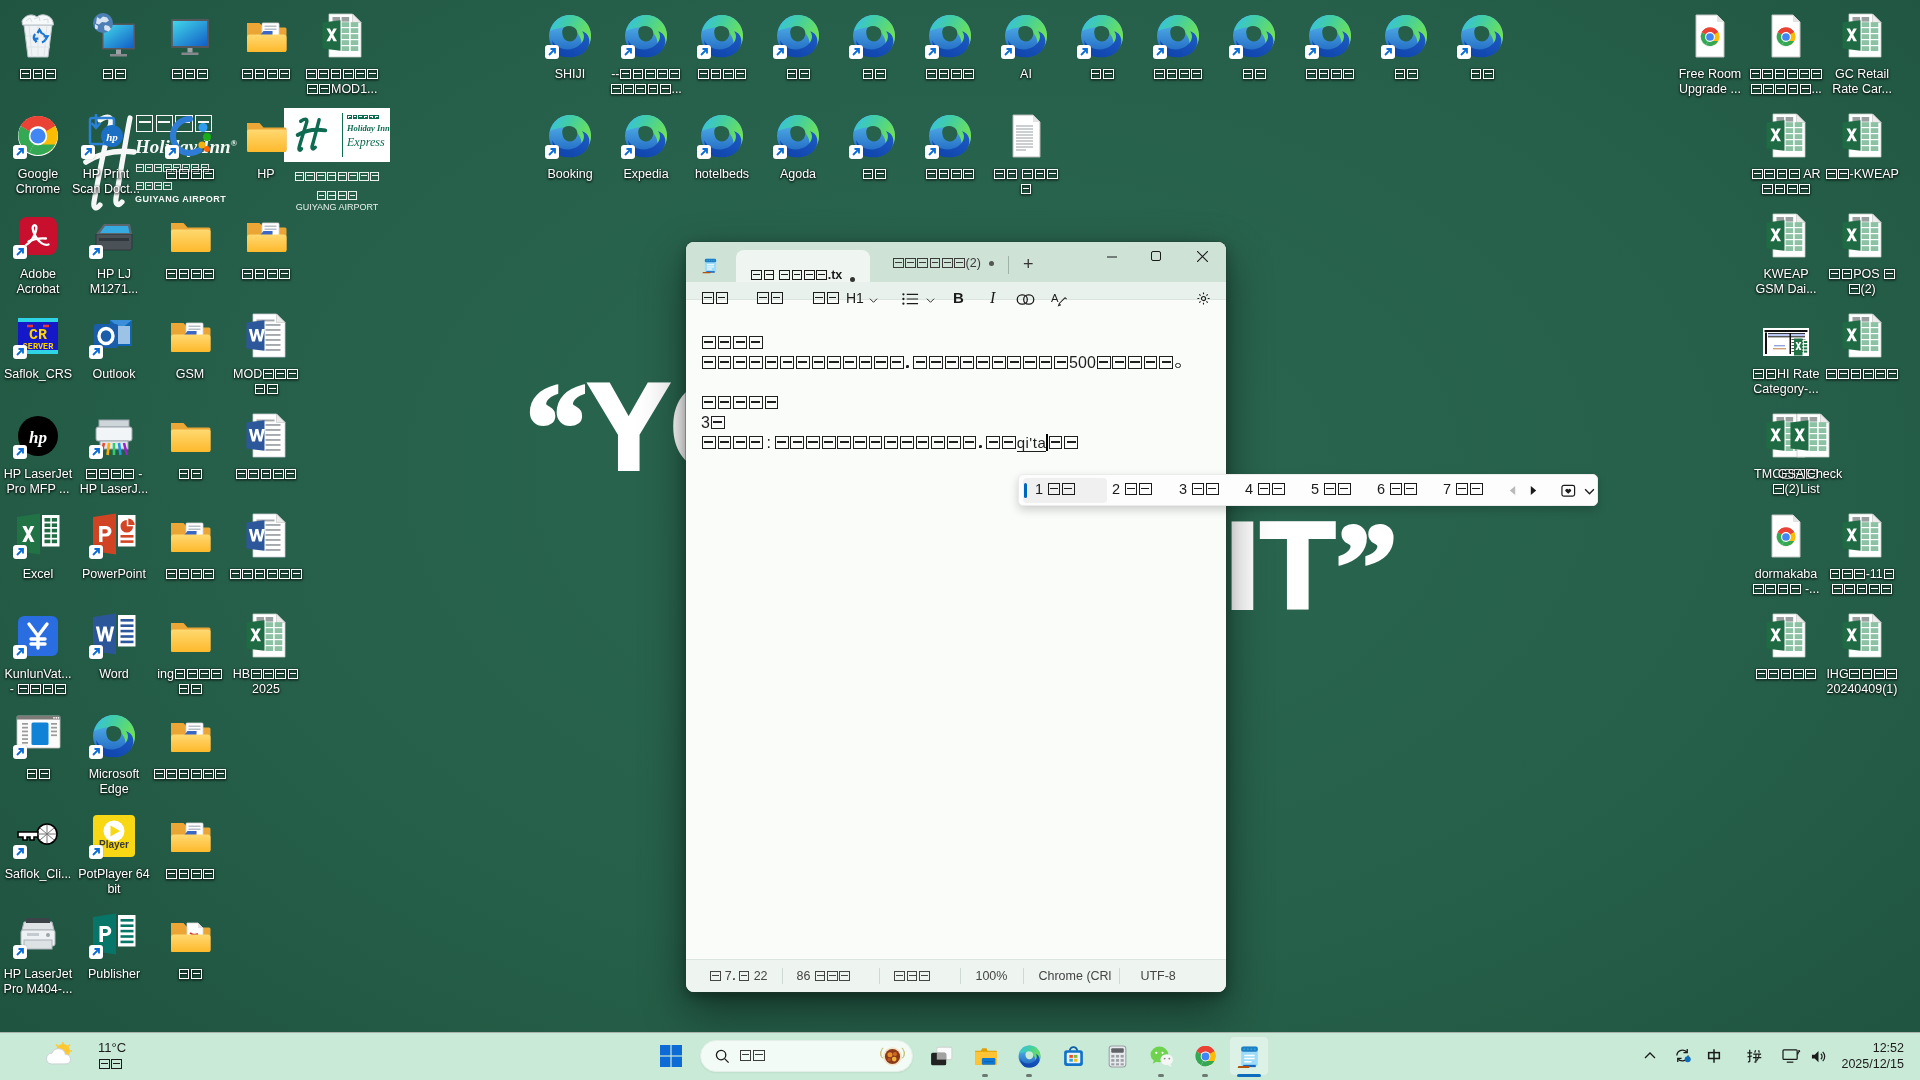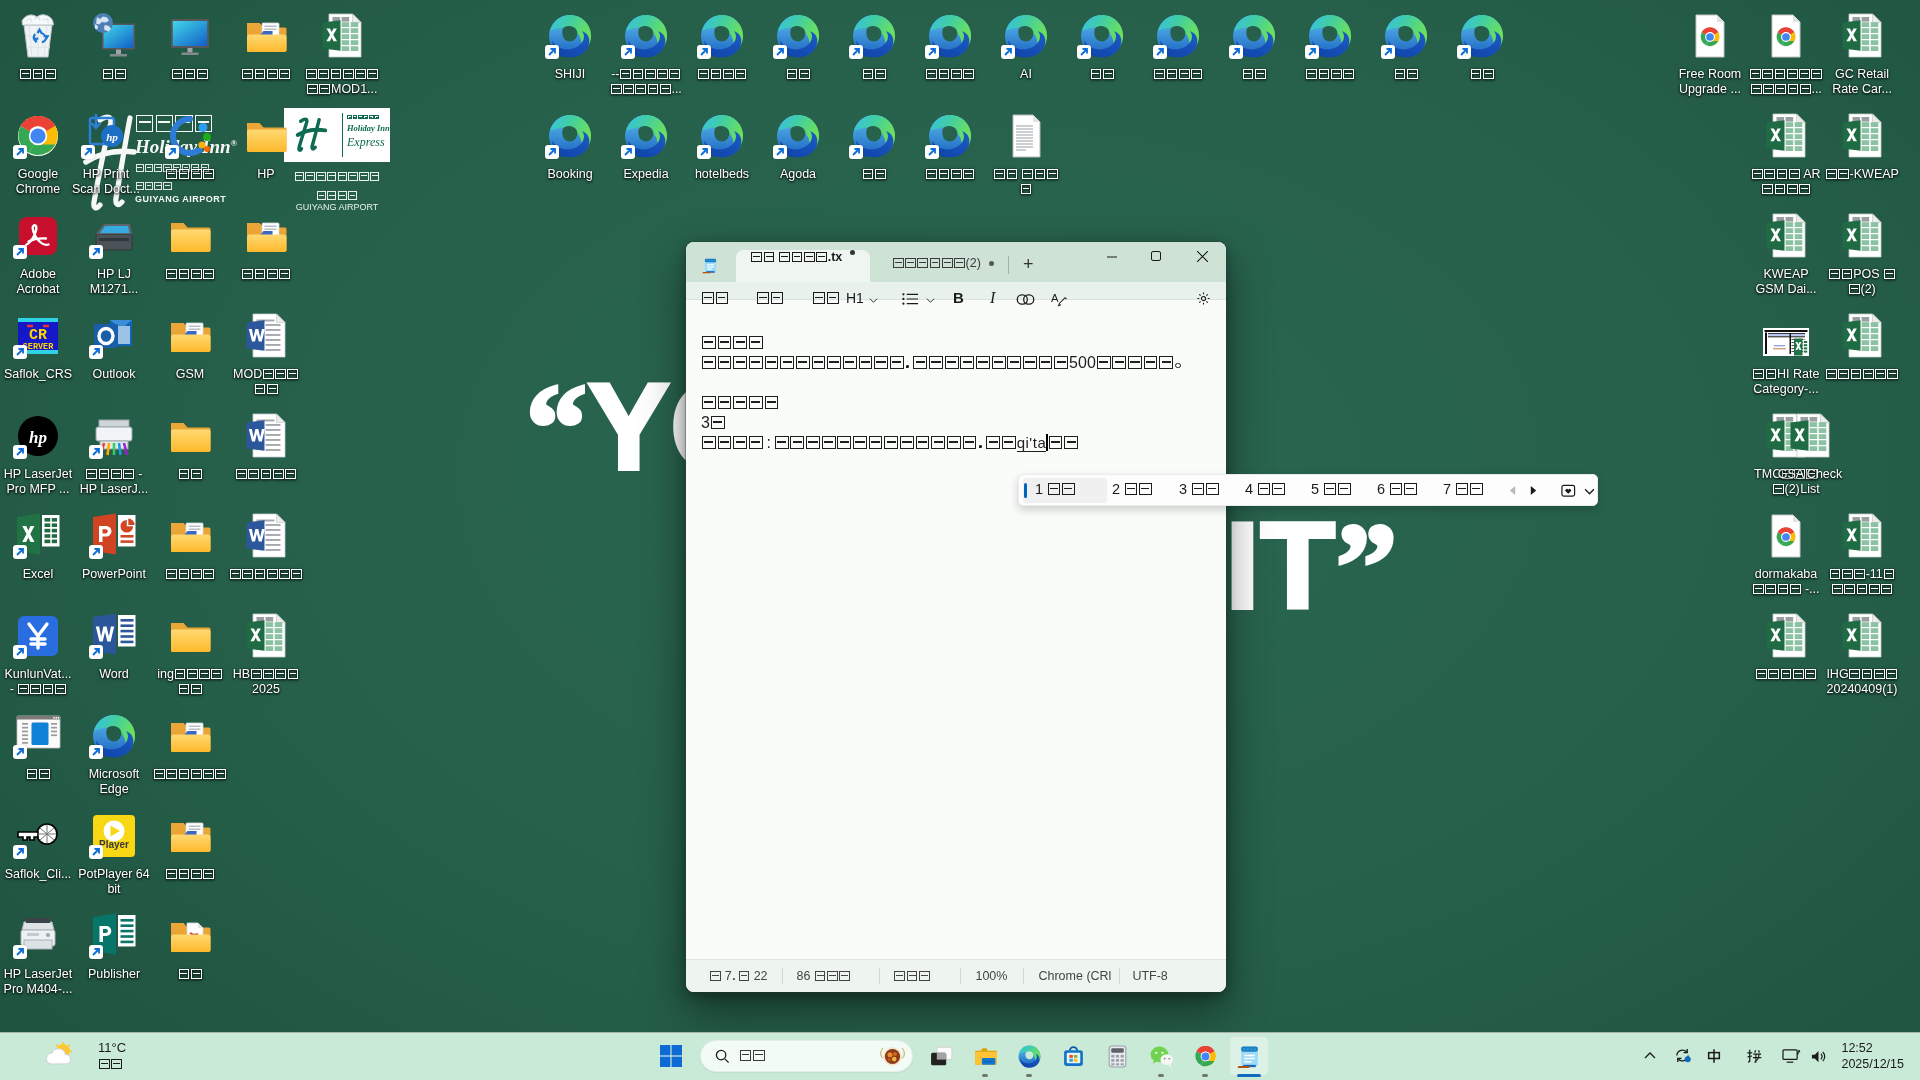--- a/index.html
+++ b/index.html
@@ -14,21 +14,21 @@
 .ic{position:absolute;width:76px;text-align:center}
 .ib{position:relative;display:inline-block;width:48px;height:48px;margin-top:2px}
 .i48{width:48px;height:48px;display:block}
 .sc{position:absolute;left:-1px;bottom:1px;width:14px;height:14px;background:#fff;border-radius:3px;box-shadow:0 0 1px rgba(0,0,0,.4)}
 .sc svg{width:14px;height:14px;display:block}
 .lb{margin-top:3px;font-size:12.5px;line-height:15px;color:#fff;filter:drop-shadow(0 1px 1px rgba(0,0,0,.85)) drop-shadow(0 0 1px rgba(0,0,0,.5))}
 .qm{font-family:"Liberation Serif",serif}
 .quote{position:absolute;color:#fff;font-weight:bold;font-size:122px;line-height:1;letter-spacing:1px;-webkit-text-stroke:4px #fff;white-space:nowrap}
 .win{position:absolute;left:686px;top:242px;width:540px;height:750px;border-radius:8px;background:#fafcfa;box-shadow:0 0 0 1px rgba(40,60,50,.35),0 18px 45px rgba(0,0,0,.45),0 4px 12px rgba(0,0,0,.3);overflow:hidden}
 .tbar{position:absolute;left:0;top:0;width:100%;height:40px;background:#cee2d6}
-.tab1{position:absolute;left:50px;top:8px;width:134px;height:32px;background:#eff6f1;border-radius:8px 8px 0 0;font-size:12.5px;color:#191919;display:flex;align-items:flex-start;justify-content:center}
+.tab1{position:absolute;left:50px;top:8px;width:134px;height:32px;background:#eff6f1;border-radius:8px 8px 0 0;font-size:12.5px;color:#191919;display:flex;align-items:flex-end;justify-content:center}
 .tab2{position:absolute;left:192px;top:8px;width:130px;height:26px;font-size:12.5px;color:#3a3a3a;display:flex;align-items:center;justify-content:center}
 .mbar{position:absolute;left:0;top:40px;width:100%;height:18px;background:#e9f1ec;border-bottom:1px solid #dbe4de;font-size:14px;color:#1b1b1b}
 .edit{position:absolute;left:0;top:75px;width:100%;height:642px;background:#fafcfa;font-size:16px;color:#1f1f1f}
 .sbar{position:absolute;left:0;bottom:0;width:100%;height:33px;background:#eef4f0;border-top:1px solid #dde5df;font-size:12.5px;color:#444;display:flex;align-items:center}
 .sep{width:1px;height:16px;background:#cfd8d2}
 .ime{position:absolute;left:1018px;top:474px;width:580px;height:32px;background:#fdfdfd;border:1px solid #ebebeb;border-radius:5px;box-shadow:0 4px 10px rgba(0,0,0,.18);display:flex;align-items:center;font-size:14.5px;color:#1b1b1b;z-index:40}
 .task{position:absolute;left:0;top:1032px;width:1920px;height:48px;background:#c9ead7;border-top:1px solid #a9b3ab;box-sizing:border-box;z-index:50}
 .ti{position:absolute;top:1036px;width:40px;height:40px;border-radius:5px;display:flex;align-items:center;justify-content:center;z-index:51}
 .ti svg{width:25px;height:25px}
 .dot{position:absolute;top:1074px;width:6px;height:3px;border-radius:2px;background:#6b7a70;z-index:51}
@@ -997,21 +997,21 @@
   <span style="margin-left:23px"><i class="c"></i> 7<i class="pp"></i><i class="c"></i> 22</span>
   <div class="sep" style="margin-left:14px"></div>
   <span style="margin-left:14px">86 <i class="c"></i><i class="c"></i><i class="c"></i></span>
   <div class="sep" style="margin-left:28px"></div>
   <span style="margin-left:14px"><i class="c"></i><i class="c"></i><i class="c"></i></span>
   <div class="sep" style="margin-left:30px"></div>
   <span style="margin-left:14px">100%</span>
   <div class="sep" style="margin-left:16px"></div>
   <span style="margin-left:14px">Chrome (CRl</span>
   <div class="sep" style="margin-left:8px"></div>
-  <span style="margin-left:12px">UTF-8</span>
+  <span style="margin-left:20px">UTF-8</span>
  </div>
 </div>
 
 <div class="ime">
     <span style="position:absolute;left:4px;top:3px;width:84px;height:25px;background:#f0f0f0;border-radius:4px"></span>
     <span style="position:absolute;left:5px;top:8px;width:3px;height:15px;border-radius:2px;background:#0067c0"></span>
     <span style="position:absolute;left:16px;top:6px;white-space:nowrap">1 <i class="c"></i><i class="c"></i></span>
     <span style="position:absolute;left:93px;top:6px;white-space:nowrap">2 <i class="c"></i><i class="c"></i></span>
     <span style="position:absolute;left:160px;top:6px;white-space:nowrap">3 <i class="c"></i><i class="c"></i></span>
     <span style="position:absolute;left:226px;top:6px;white-space:nowrap">4 <i class="c"></i><i class="c"></i></span>
@@ -1116,13 +1116,13 @@
 <svg viewBox="0 0 20 18" style="position:absolute;left:1782px;top:1048px;width:19px;height:17px;z-index:51">
     <rect x="1" y="2" width="15" height="10" rx="1" fill="none" stroke="#1b1b1b" stroke-width="1.3"></rect>
     <path d="M5 15 h7" stroke="#1b1b1b" stroke-width="1.3"></path>
     <path d="M16 6 l3-3 M16 6 l1.5.2" stroke="#1b1b1b" stroke-width="1.2"></path>
     <circle cx="18" cy="3" r="1" fill="#1b1b1b"></circle>
   </svg>
 <svg viewBox="0 0 18 16" style="position:absolute;left:1810px;top:1049px;width:17px;height:15px;z-index:51">
     <path d="M2 6 h3 l4-4 v12 l-4-4 H2 Z" fill="#1b1b1b"></path>
     <path d="M11.5 5 a4 4 0 0 1 0 6 M13.5 3 a7 7 0 0 1 0 10" stroke="#1b1b1b" stroke-width="1.3" fill="none"></path>
   </svg>
-<div class="abs" style="right:16px;top:1040px;text-align:left;font-size:12.5px;color:#1b1b1b;line-height:16px;z-index:51">12:52<br>2025/12/15</div>
+<div class="abs" style="right:16px;top:1040px;text-align:right;font-size:12.5px;color:#1b1b1b;line-height:16px;z-index:51">12:52<br>2025/12/15</div>
 
 </body></html>

